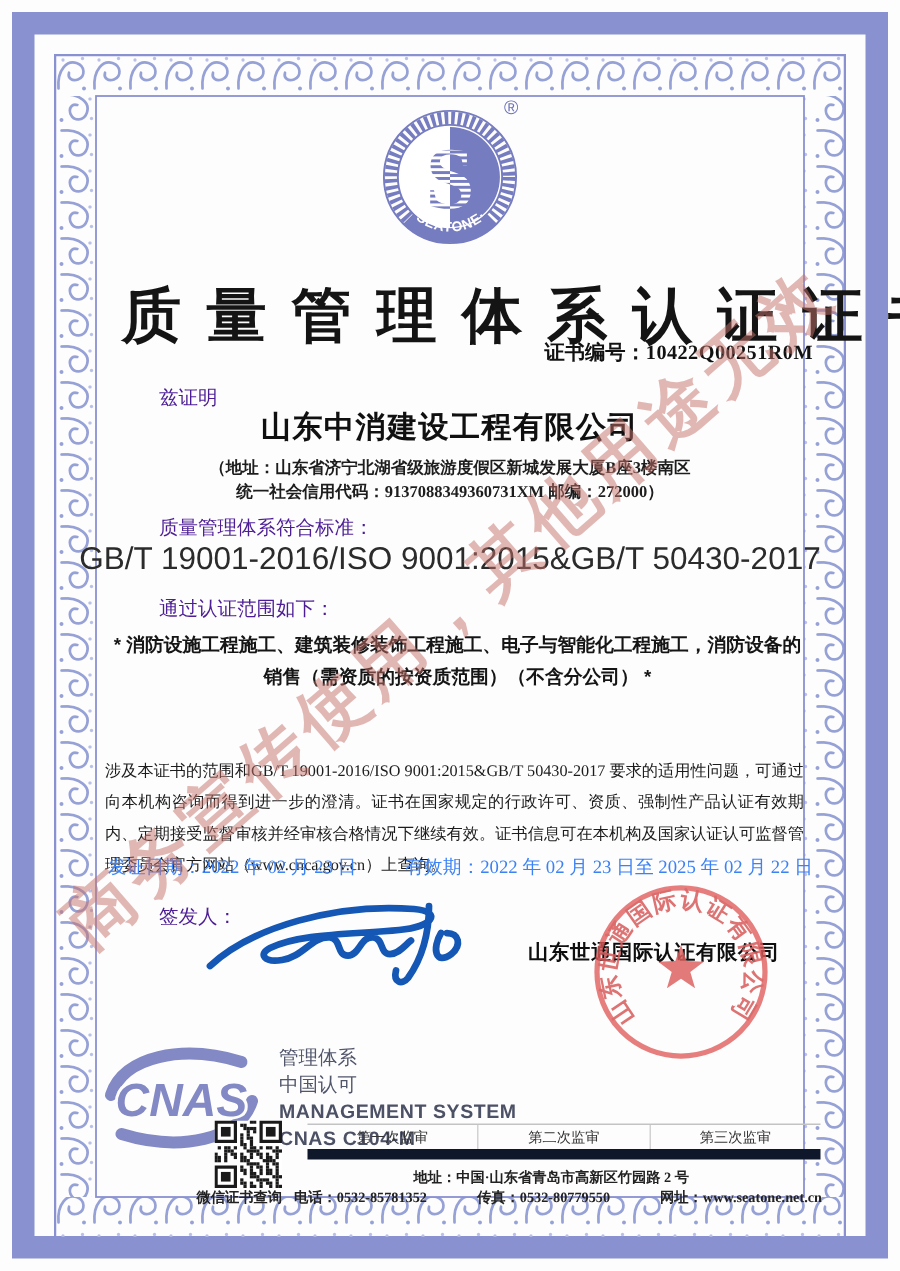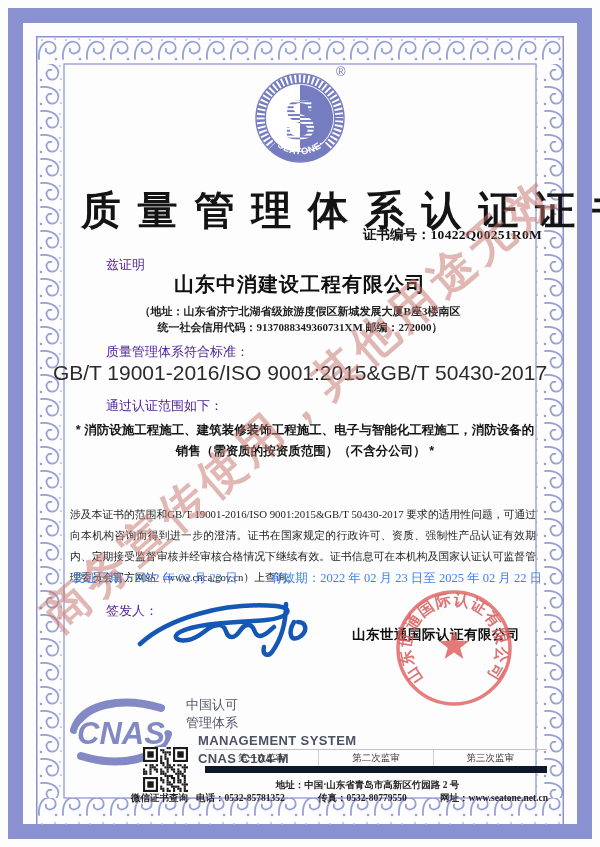--- a/index.html
+++ b/index.html
@@ -16,21 +16,21 @@
   .lbl{position:absolute;left:74px;font-size:13px;color:#4c1d95;margin-left:32px;}
   .company{position:absolute;left:64px;right:64px;top:271px;text-align:center;font-size:20px;font-weight:700;color:#101010;letter-spacing:1px;}
   .addr{position:absolute;left:64px;right:64px;text-align:center;font-size:11px;font-weight:700;color:#1d1d1d;}
   .standard{position:absolute;left:50px;right:50px;top:361px;text-align:center;font-size:21px;font-family:"Liberation Sans","DejaVu Sans",sans-serif;font-weight:500;color:#2b2b2b;white-space:nowrap;}
   .scope{position:absolute;left:66px;right:56px;top:420px;text-align:center;font-size:12.5px;font-weight:700;color:#151515;line-height:1.65;font-family:"Liberation Sans","DejaVu Sans",sans-serif;}
   .legal{position:absolute;left:70px;right:64px;top:504px;font-size:10.8px;color:#1c1c1c;text-align:justify;line-height:1.95;}
   .dates{position:absolute;left:72px;right:58px;top:570px;display:flex;justify-content:space-between;font-size:12.5px;color:#3b82f6;}
   .issuer-co{position:absolute;left:352px;top:626px;font-size:13.5px;font-weight:700;color:#0e0e0e;letter-spacing:0.5px;}
   .seal{position:absolute;left:390px;top:584px;opacity:0.92;}
   .cnas-block{position:absolute;left:186px;top:696px;color:#51566b;font-size:13px;line-height:18px;}
-  .cnas-block .en{font-family:"Liberation Sans","DejaVu Sans",sans-serif;font-weight:700;letter-spacing:0.4px;color:#4c5166;margin-left:12px;}
+  .cnas-block .en{font-family:"Liberation Sans","DejaVu Sans",sans-serif;font-weight:700;letter-spacing:0.4px;color:#4c5166;}
   .qr{position:absolute;left:143px;top:747px;}
   .qr-cap{position:absolute;left:131px;top:792px;font-size:9.5px;font-weight:700;color:#222;}
   .surv{position:absolute;left:205px;top:749px;width:342px;border-top:1px solid #c3c3c3;border-bottom:7px solid #0f172a;font-size:9.5px;color:#333;}
   .surv-row{display:flex;}
   .surv-cell{flex:1;text-align:center;padding:2px 0 1px;}
   .surv-cell + .surv-cell{border-left:1px solid #d2d2d2;}
   .surv-note{text-align:center;padding:1px 0 2px;font-weight:600;color:#2c2c2c;}
   .addr-line{position:absolute;left:190px;top:779px;width:355px;text-align:center;font-size:9.5px;font-weight:600;color:#222;}
   .contact{position:absolute;left:196px;top:792px;width:352px;display:flex;justify-content:space-between;font-size:9.5px;font-weight:600;color:#222;white-space:nowrap;}
   .watermark{position:absolute;left:300px;top:405px;transform:translate(-50%,-50%) rotate(-41deg);font-size:46px;font-weight:700;letter-spacing:5px;color:rgba(197,114,107,0.5);white-space:nowrap;pointer-events:none;}
@@ -136,22 +136,22 @@
       <textPath href="#sealArc" textLength="200" lengthAdjust="spacing">山东世通国际认证有限公司</textPath>
     </text>
   </svg>
 
   <svg class="abs" style="left:64px;top:692px;" width="114" height="80" viewBox="0 0 114 80">
     <path d="M10,38 C18,12 58,4 97,16" fill="none" stroke="#8289c4" stroke-width="8" stroke-linecap="round"></path>
     <path d="M104,42 C96,68 56,76 17,64" fill="none" stroke="#8289c4" stroke-width="8" stroke-linecap="round"></path>
     <text x="57" y="52" text-anchor="middle" font-family="Liberation Sans,sans-serif" font-size="31" font-weight="700" font-style="italic" fill="#8289c4" stroke="#fdfdfd" stroke-width="4" paint-order="stroke">CNAS</text>
   </svg>
   <div class="cnas-block">
+    <div>管理体系</div>
     <div>中国认可</div>
-    <div>管理体系</div>
     <div class="en">MANAGEMENT SYSTEM</div>
     <div class="en">CNAS C104-M</div>
   </div>
 
   <svg id="qr" class="qr" width="45" height="45" viewBox="0 0 42 42">
       <rect x="0" y="0" width="42" height="42" fill="#ffffff"></rect>
       <rect x="0" y="0" width="14" height="14" fill="#1a1a1a"></rect>
       <rect x="2" y="2" width="10" height="10" fill="#ffffff"></rect>
       <rect x="4" y="4" width="6" height="6" fill="#1a1a1a"></rect>
       <rect x="28" y="0" width="14" height="14" fill="#1a1a1a"></rect>

